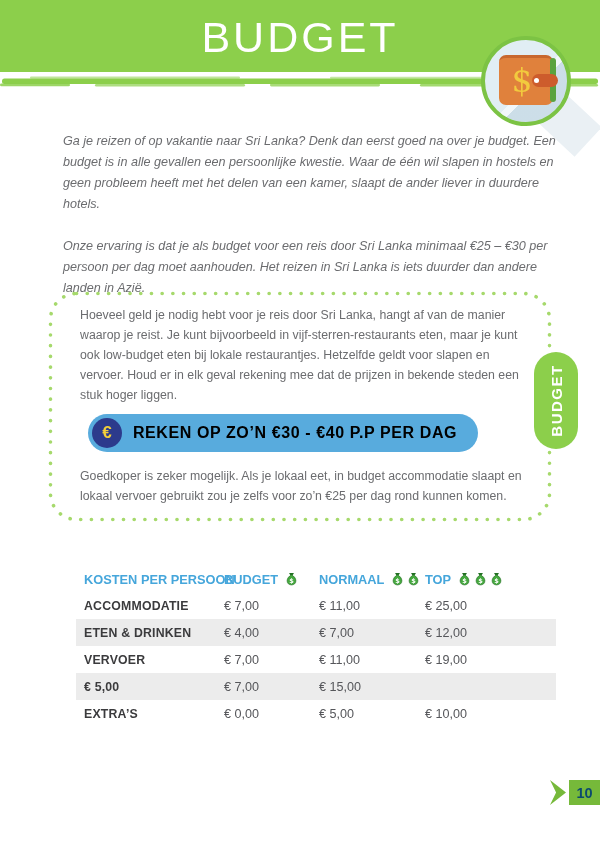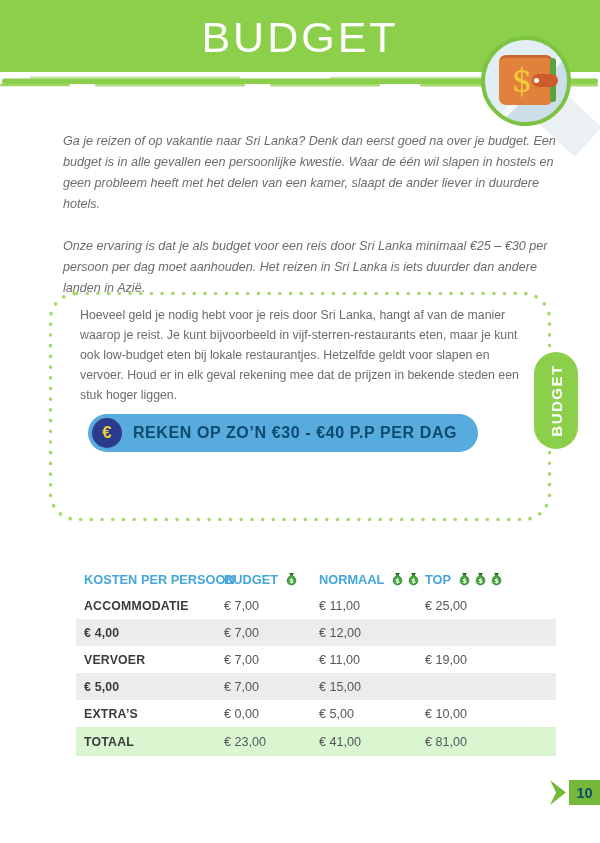--- a/index.html
+++ b/index.html
@@ -54,21 +54,21 @@
   .tipbox { position:absolute; left:48px; top:291px; width:504px; box-sizing:border-box;
     padding:14px 26px 16px 32px; z-index:3;
     color:var(--gray_text); font-size:12.3px; line-height:20px; }
   .tipbox p { margin:0; }
   .cta { margin:9px 0 14px 8px; width:390px; height:38px;
     background:var(--blue_button); border-radius:19px;
     display:flex; align-items:center; cursor:pointer; }
   .cta-euro { width:30px; height:30px; margin-left:4px; border-radius:50%;
     background:var(--navy_coin); color:var(--yellow_coin);
     font-size:17px; font-weight:bold; display:flex; align-items:center; justify-content:center; }
-  .cta-label { flex:1; text-align:center; color:#0c4a6e; font-weight:bold;
+  .cta-label { flex:1; text-align:center; color:#000000; font-weight:bold;
     font-size:16px; letter-spacing:.6px; padding-right:10px; white-space:nowrap; }
 
   
   .side-tab { position:absolute; left:534px; top:352px; width:44px; height:97px;
     background:var(--green); border-radius:22px; z-index:6;
     display:flex; align-items:center; justify-content:center; }
   .side-tab span { transform:rotate(-90deg); color:#fff; font-weight:bold;
     font-size:15px; letter-spacing:1.5px; }
 
   
@@ -138,20 +138,21 @@
   </svg>
 
   <div class="tipbox" id="tipbox">
     <p>Hoeveel geld je nodig hebt voor je reis door Sri Lanka, hangt af van de manier waarop je reist. Je kunt bijvoorbeeld in vijf-sterren-restaurants eten, maar je kunt ook low-budget eten bij lokale restaurantjes. Hetzelfde geldt voor slapen en vervoer. Houd er in elk geval rekening mee dat de prijzen in bekende steden een stuk hoger liggen.</p>
     <div class="cta">
       <span class="cta-euro">
         <span>€</span>
       </span>
       <span class="cta-label">REKEN OP ZO’N €30 - €40 P.P PER DAG</span>
     </div>
+    <p>Goedkoper is zeker mogelijk. Als je lokaal eet, in budget accommodatie slaapt en lokaal vervoer gebruikt zou je zelfs voor zo’n €25 per dag rond kunnen komen.</p>
   </div>
 
   <div class="side-tab">
     <span>BUDGET</span>
   </div>
 
   <section class="costs">
     <div class="t-head">
       <div class="hl t-label-col">KOSTEN PER PERSOON</div>
       <div class="t-col">
@@ -205,20 +206,21 @@
     </div>
     <div id="t-rows">
   <div class="t-row">
     <div class="c">ACCOMMODATIE</div>
     <div class="c">€ 7,00</div>
     <div class="c">€ 11,00</div>
     <div class="c">€ 25,00</div>
   </div>
 
   <div class="t-row">
+    <div class="c">ETEN &amp; DRINKEN</div>
     <div class="c">€ 4,00</div>
     <div class="c">€ 7,00</div>
     <div class="c">€ 12,00</div>
   </div>
 
   <div class="t-row">
     <div class="c">VERVOER</div>
     <div class="c">€ 7,00</div>
     <div class="c">€ 11,00</div>
     <div class="c">€ 19,00</div>
@@ -230,26 +232,20 @@
     <div class="c">€ 15,00</div>
   </div>
 
   <div class="t-row">
     <div class="c">EXTRA’S</div>
     <div class="c">€ 0,00</div>
     <div class="c">€ 5,00</div>
     <div class="c">€ 10,00</div>
   </div>
 
-  <div class="t-row total">
-    <div class="c">TOTAAL</div>
-    <div class="c">€ 23,00</div>
-    <div class="c">€ 41,00</div>
-    <div class="c">€ 81,00</div>
-  </div>
 </div>
   </section>
 
   <div class="ribbon">
     <span class="ribbon-chevron"></span>
     <span class="ribbon-band">10</span>
   </div>
 
 </div>
 

